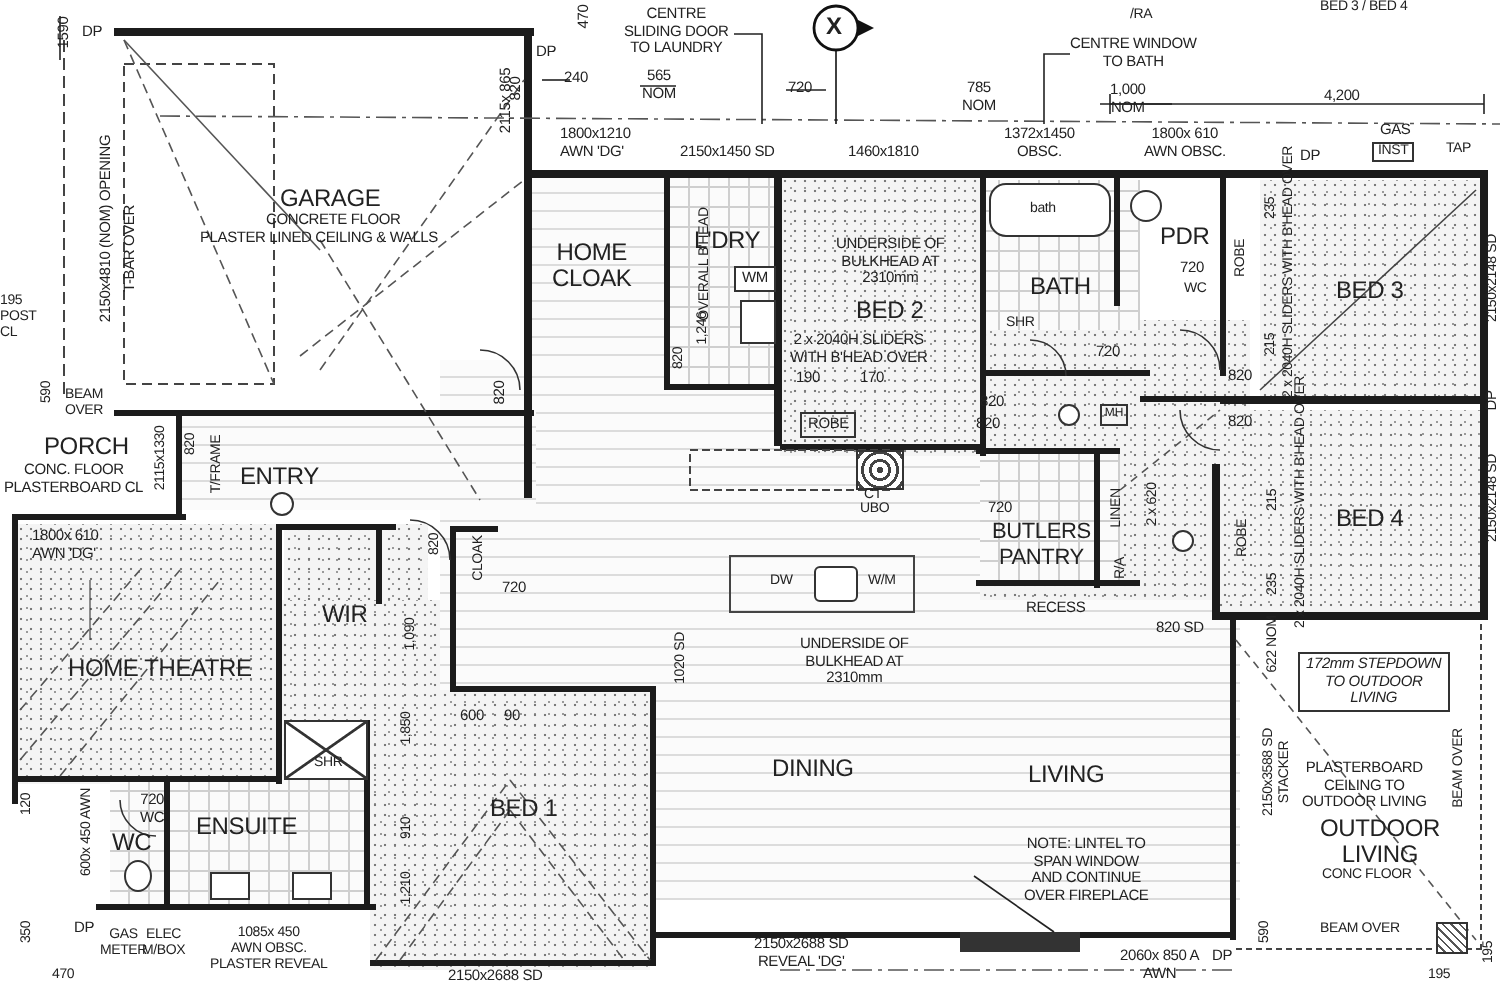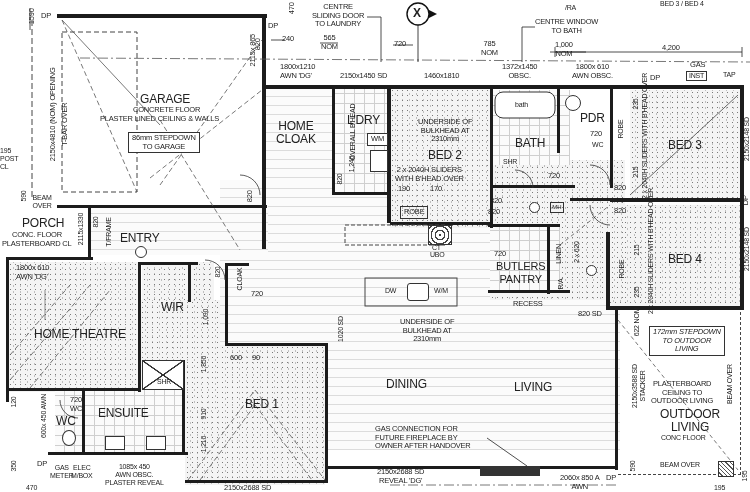--- a/index.html
+++ b/index.html
@@ -171,24 +171,20 @@
     <line x1="393" y1="45" x2="413" y2="45" stroke="#222" stroke-width="0.8"></line>
     <line x1="320" y1="43" x2="338" y2="43" stroke="#222" stroke-width="0.8"></line>
     <line x1="271" y1="40" x2="285" y2="40" stroke="#222" stroke-width="0.8"></line>
     <line x1="30" y1="8" x2="30" y2="30" stroke="#222" stroke-width="0.8"></line>
     <line x1="45" y1="290" x2="45" y2="320" stroke="#222" stroke-width="0.5"></line>
   </svg>
 
   <div class="lbl room-lg" style="left:140px;top:92px;">GARAGE</div>
   <div class="lbl small" style="left:133px;top:106px;">CONCRETE FLOOR</div>
   <div class="lbl small" style="left:100px;top:115px;">PLASTER LINED CEILING &amp; WALLS</div>
-  <div class="lbl small box" style="left:128px;top:132px;">
-    <div>86mm STEPDOWN</div>
-    <div>TO GARAGE</div>
-  </div>
   <div class="lbl small vert" style="left:-2px;top:110px;width:110px;">2150x4810 (NOM) OPENING</div>
   <div class="lbl small vert" style="left:35px;top:120px;width:60px;">T-BAR OVER</div>
   <div class="lbl small vert" style="left:228px;top:46px;width:50px;">2115x 865</div>
   <div class="lbl small vert" style="left:248px;top:40px;width:20px;">820</div>
   <div class="lbl small vert" style="left:240px;top:192px;width:20px;">820</div>
   <div class="lbl small" style="left:41px;top:12px;">DP</div>
   <div class="lbl small vert" style="left:20px;top:12px;width:24px;">1590</div>
   <div class="lbl small vert" style="left:282px;top:4px;width:20px;">470</div>
   <div class="lbl small" style="left:268px;top:22px;">DP</div>
 
@@ -380,24 +376,25 @@
   </div>
   <div class="lbl tiny" style="left:105px;top:463px;">
     <div>1085x 450</div>
     <div>AWN OBSC.</div>
     <div>PLASTER REVEAL</div>
   </div>
   <div class="lbl tiny" style="left:26px;top:484px;">470</div>
 
   <div class="lbl room-lg" style="left:386px;top:377px;">DINING</div>
   <div class="lbl room-lg" style="left:514px;top:380px;">LIVING</div>
-  <div class="lbl small" style="left:375px;top:425px;text-align:left;">
-    <div>GAS CONNECTION FOR</div>
-    <div>FUTURE FIREPLACE BY</div>
-    <div>OWNER AFTER HANDOVER</div>
+  <div class="lbl small" style="left:512px;top:418px;">
+    <div>NOTE: LINTEL TO</div>
+    <div>SPAN WINDOW</div>
+    <div>AND CONTINUE</div>
+    <div>OVER FIREPLACE</div>
   </div>
   <div class="lbl small" style="left:377px;top:468px;">
     <div>2150x2688 SD</div>
     <div>REVEAL 'DG'</div>
   </div>
   <div class="lbl small" style="left:560px;top:474px;">
     <div>2060x 850 A</div>
     <div>AWN</div>
   </div>
   <div class="lbl small" style="left:606px;top:474px;">DP</div>

